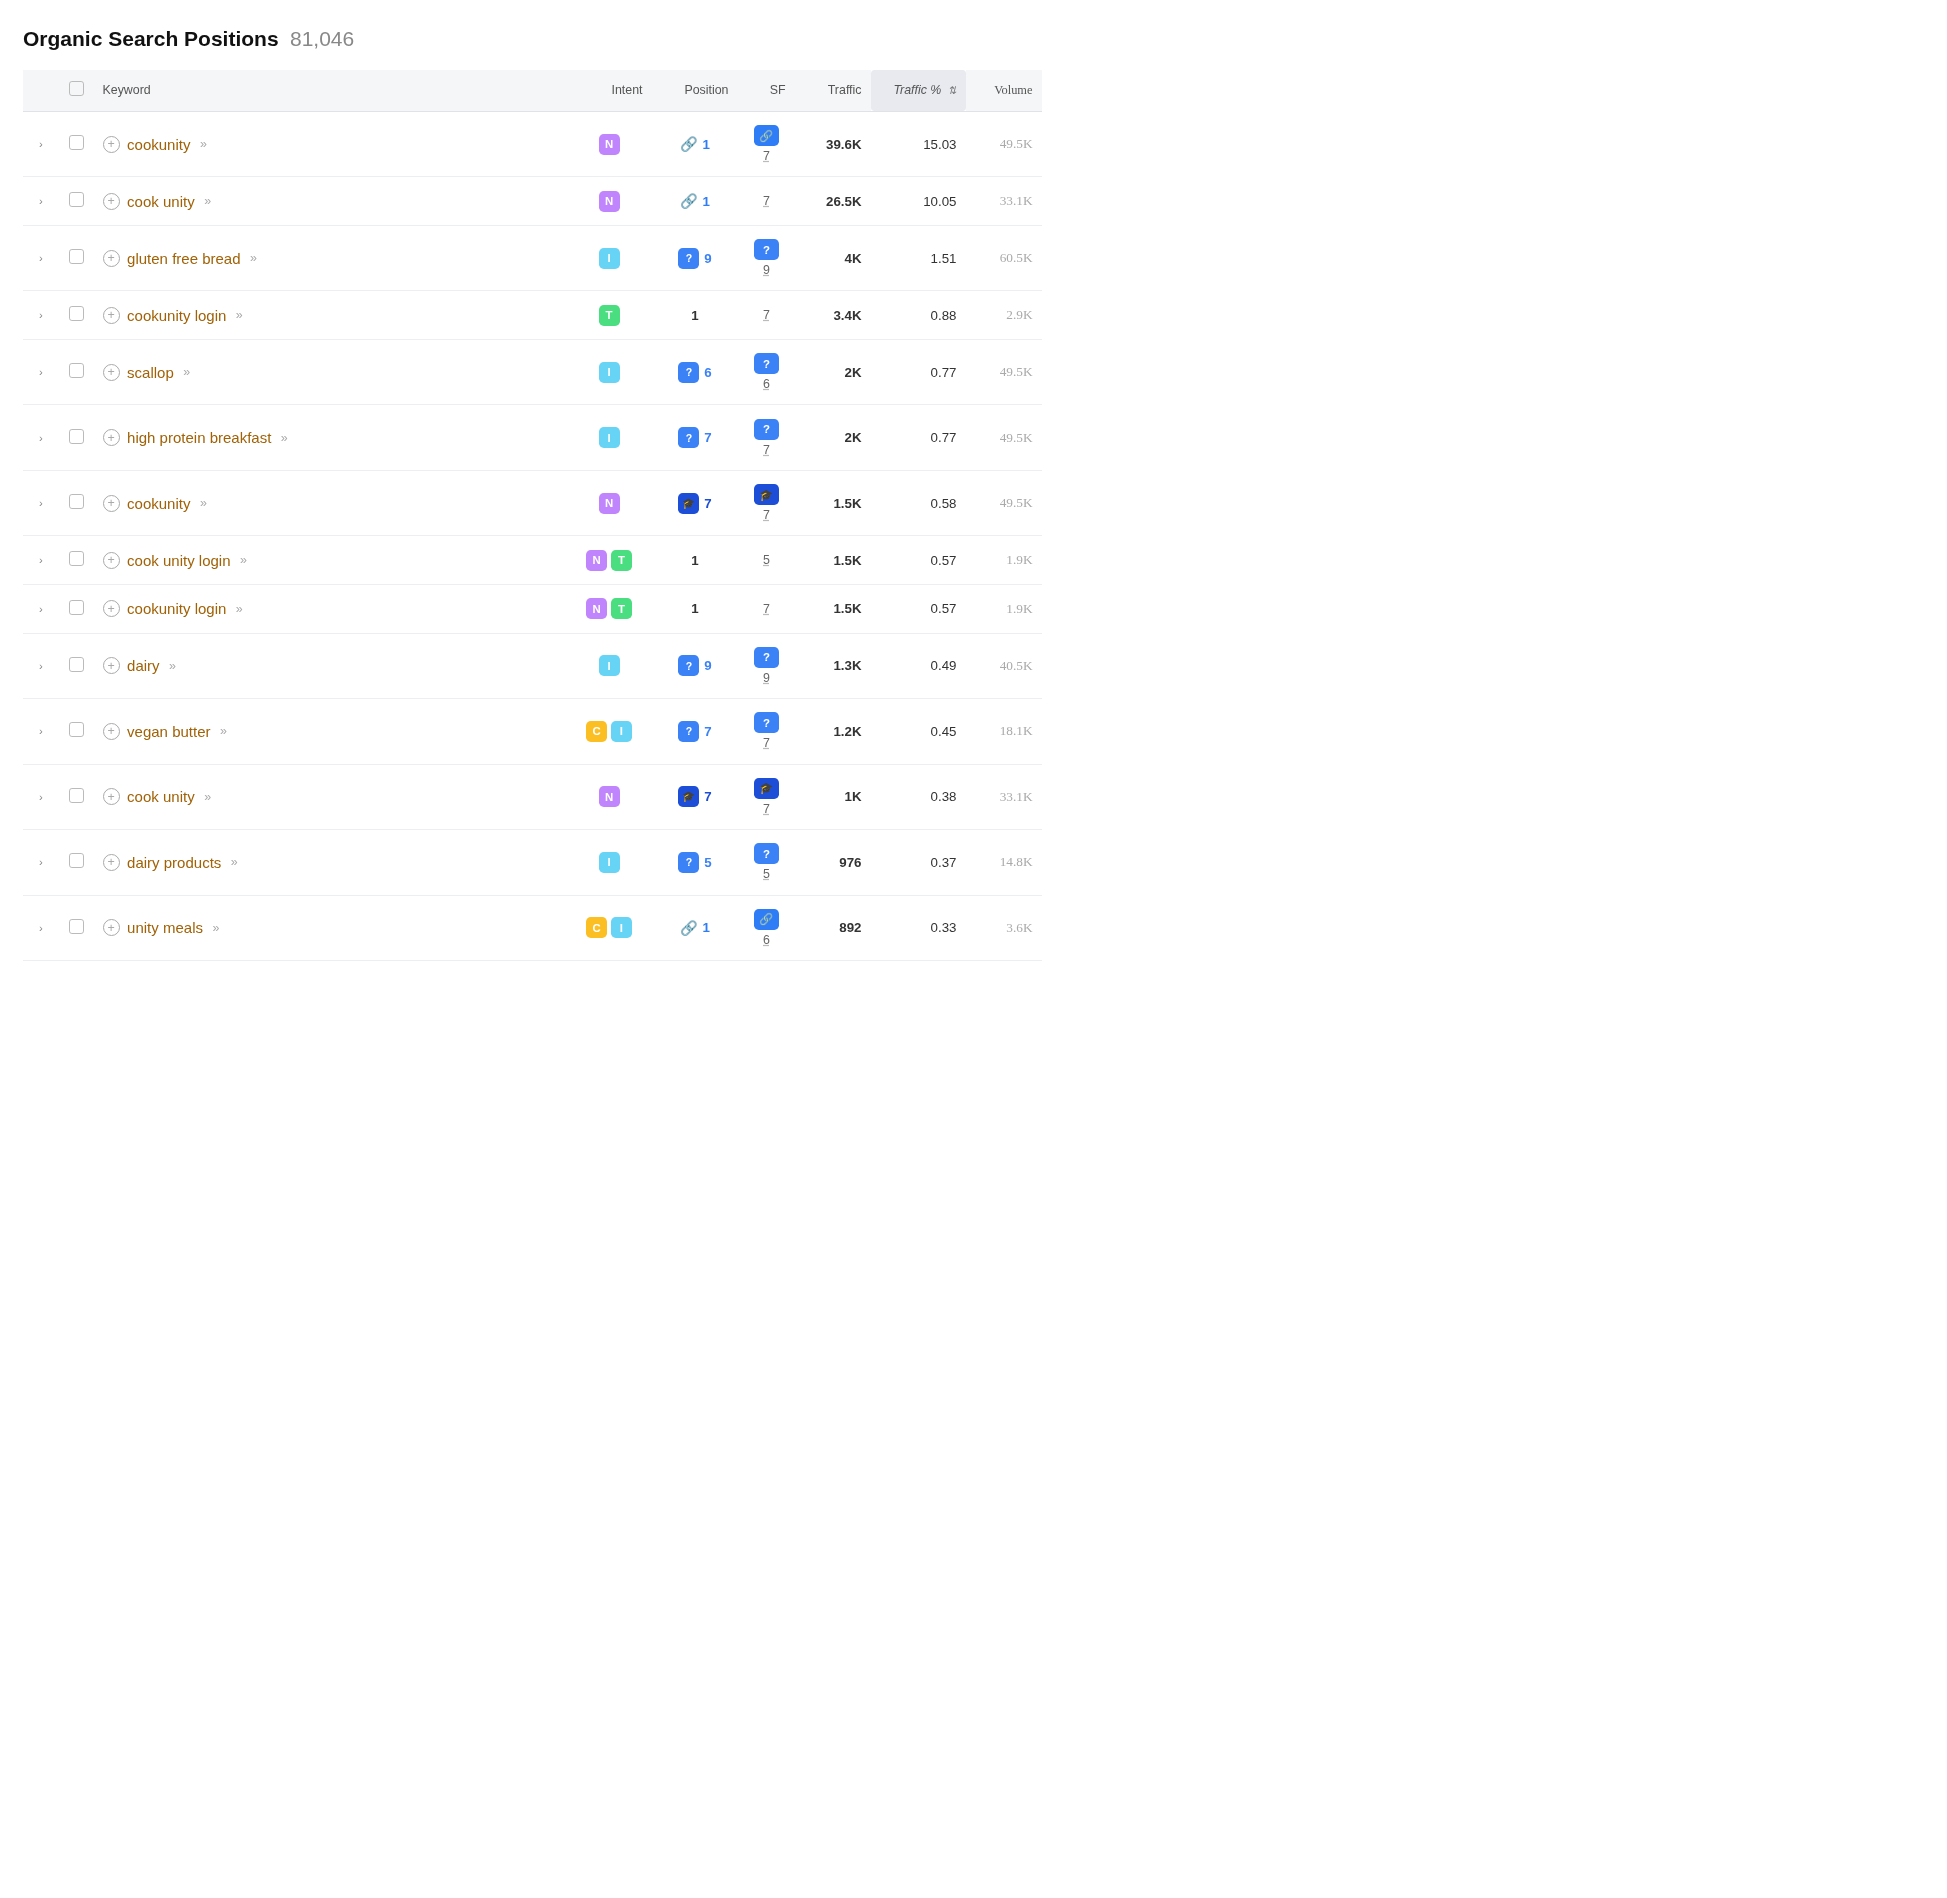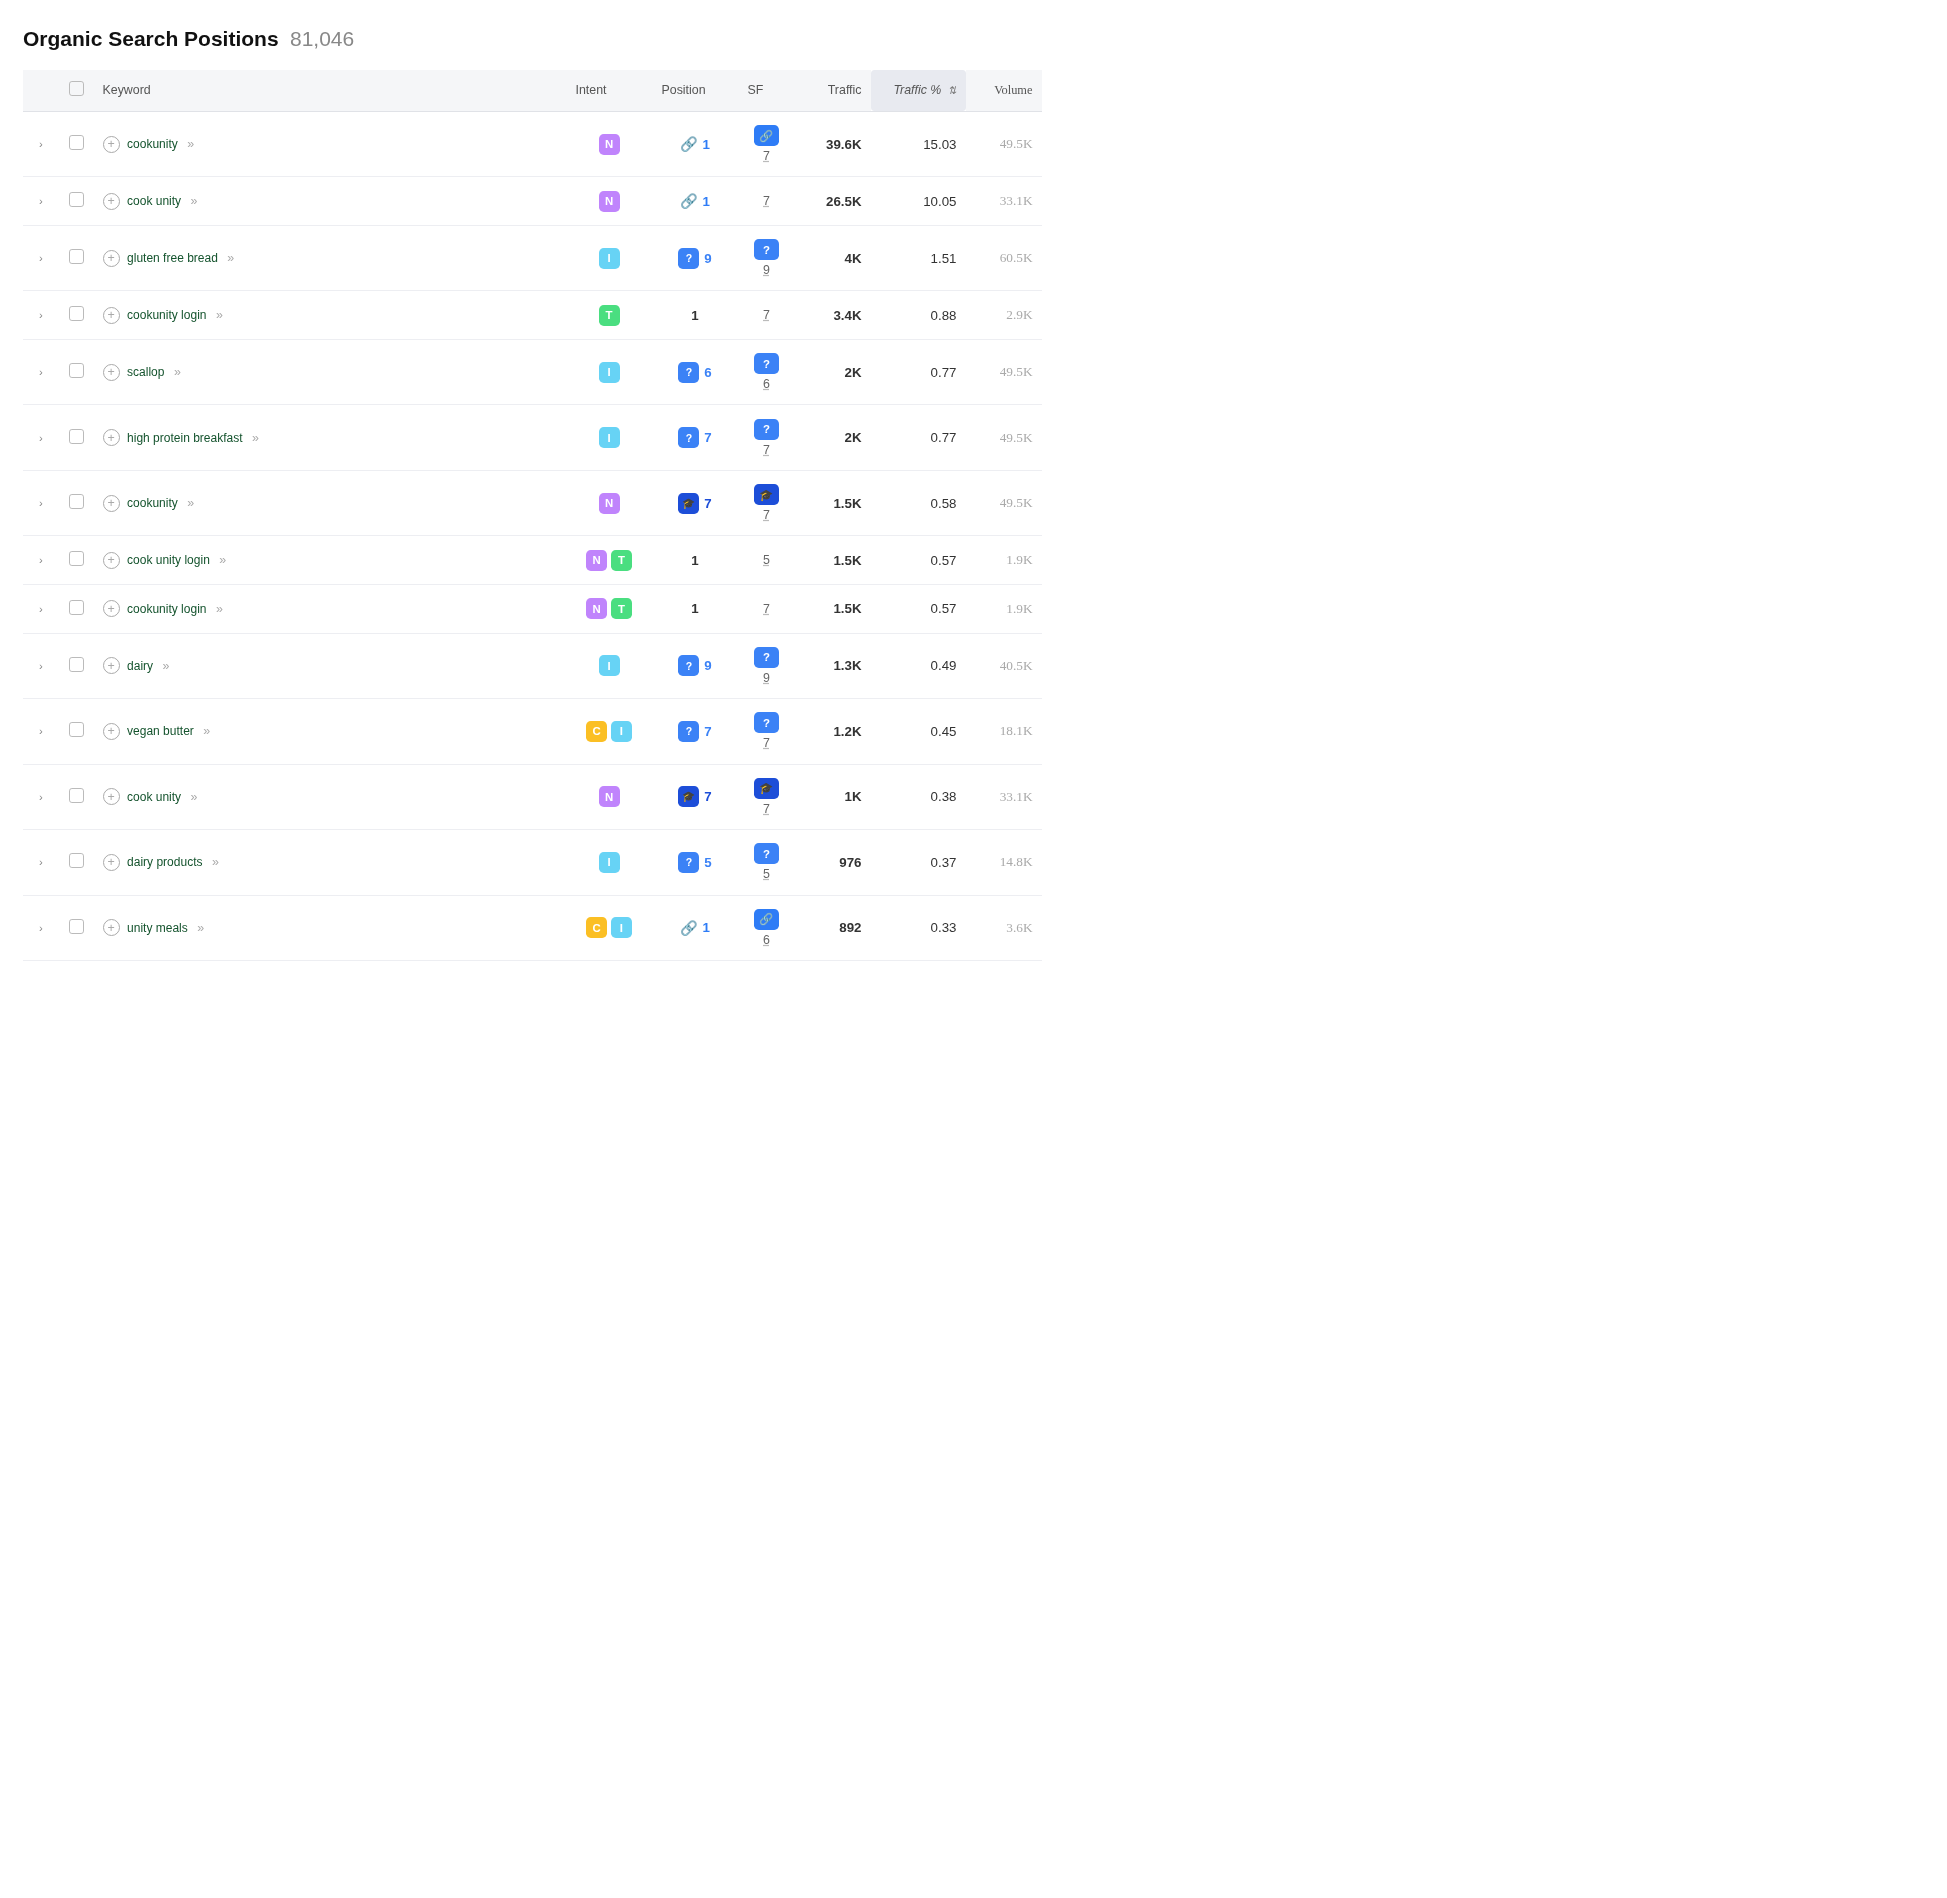--- a/index.html
+++ b/index.html
@@ -39,21 +39,21 @@
     }
     thead th {
       padding: 11.4px 9.5px;
       font-size: 12.4px;
       font-weight: 500;
       color: #555;
       text-align: left;
       white-space: nowrap;
     }
     thead th.right { text-align: right; }
-    thead th.center { text-align: left; }
+    thead th.center { text-align: right; }
     thead th.traffic-pct {
       background: #e8eaf0;
       border-radius: 3.8px;
       font-style: italic;
     }
     tbody tr {
       border-bottom: 1px solid #edeef2;
       transition: background 0.1s;
     }
     tbody td {
@@ -102,23 +102,23 @@
       justify-content: center;
       width: 17px;
       height: 17px;
       border: 1.4px solid #aaa;
       border-radius: 50%;
       color: #aaa;
       font-size: 12.4px;
       flex-shrink: 0;
     }
     .kw-link {
-      color: #14532d;
+      color: #a16207;
       text-decoration: none;
-      font-size: 12px;
+      font-size: 15px;
     }
     .kw-arrow {
       color: #aaa;
       font-size: 12.4px;
       margin-left: 1.9px;
     }
     .badge {
       display: inline-flex;
       align-items: center;
       justify-content: center;

